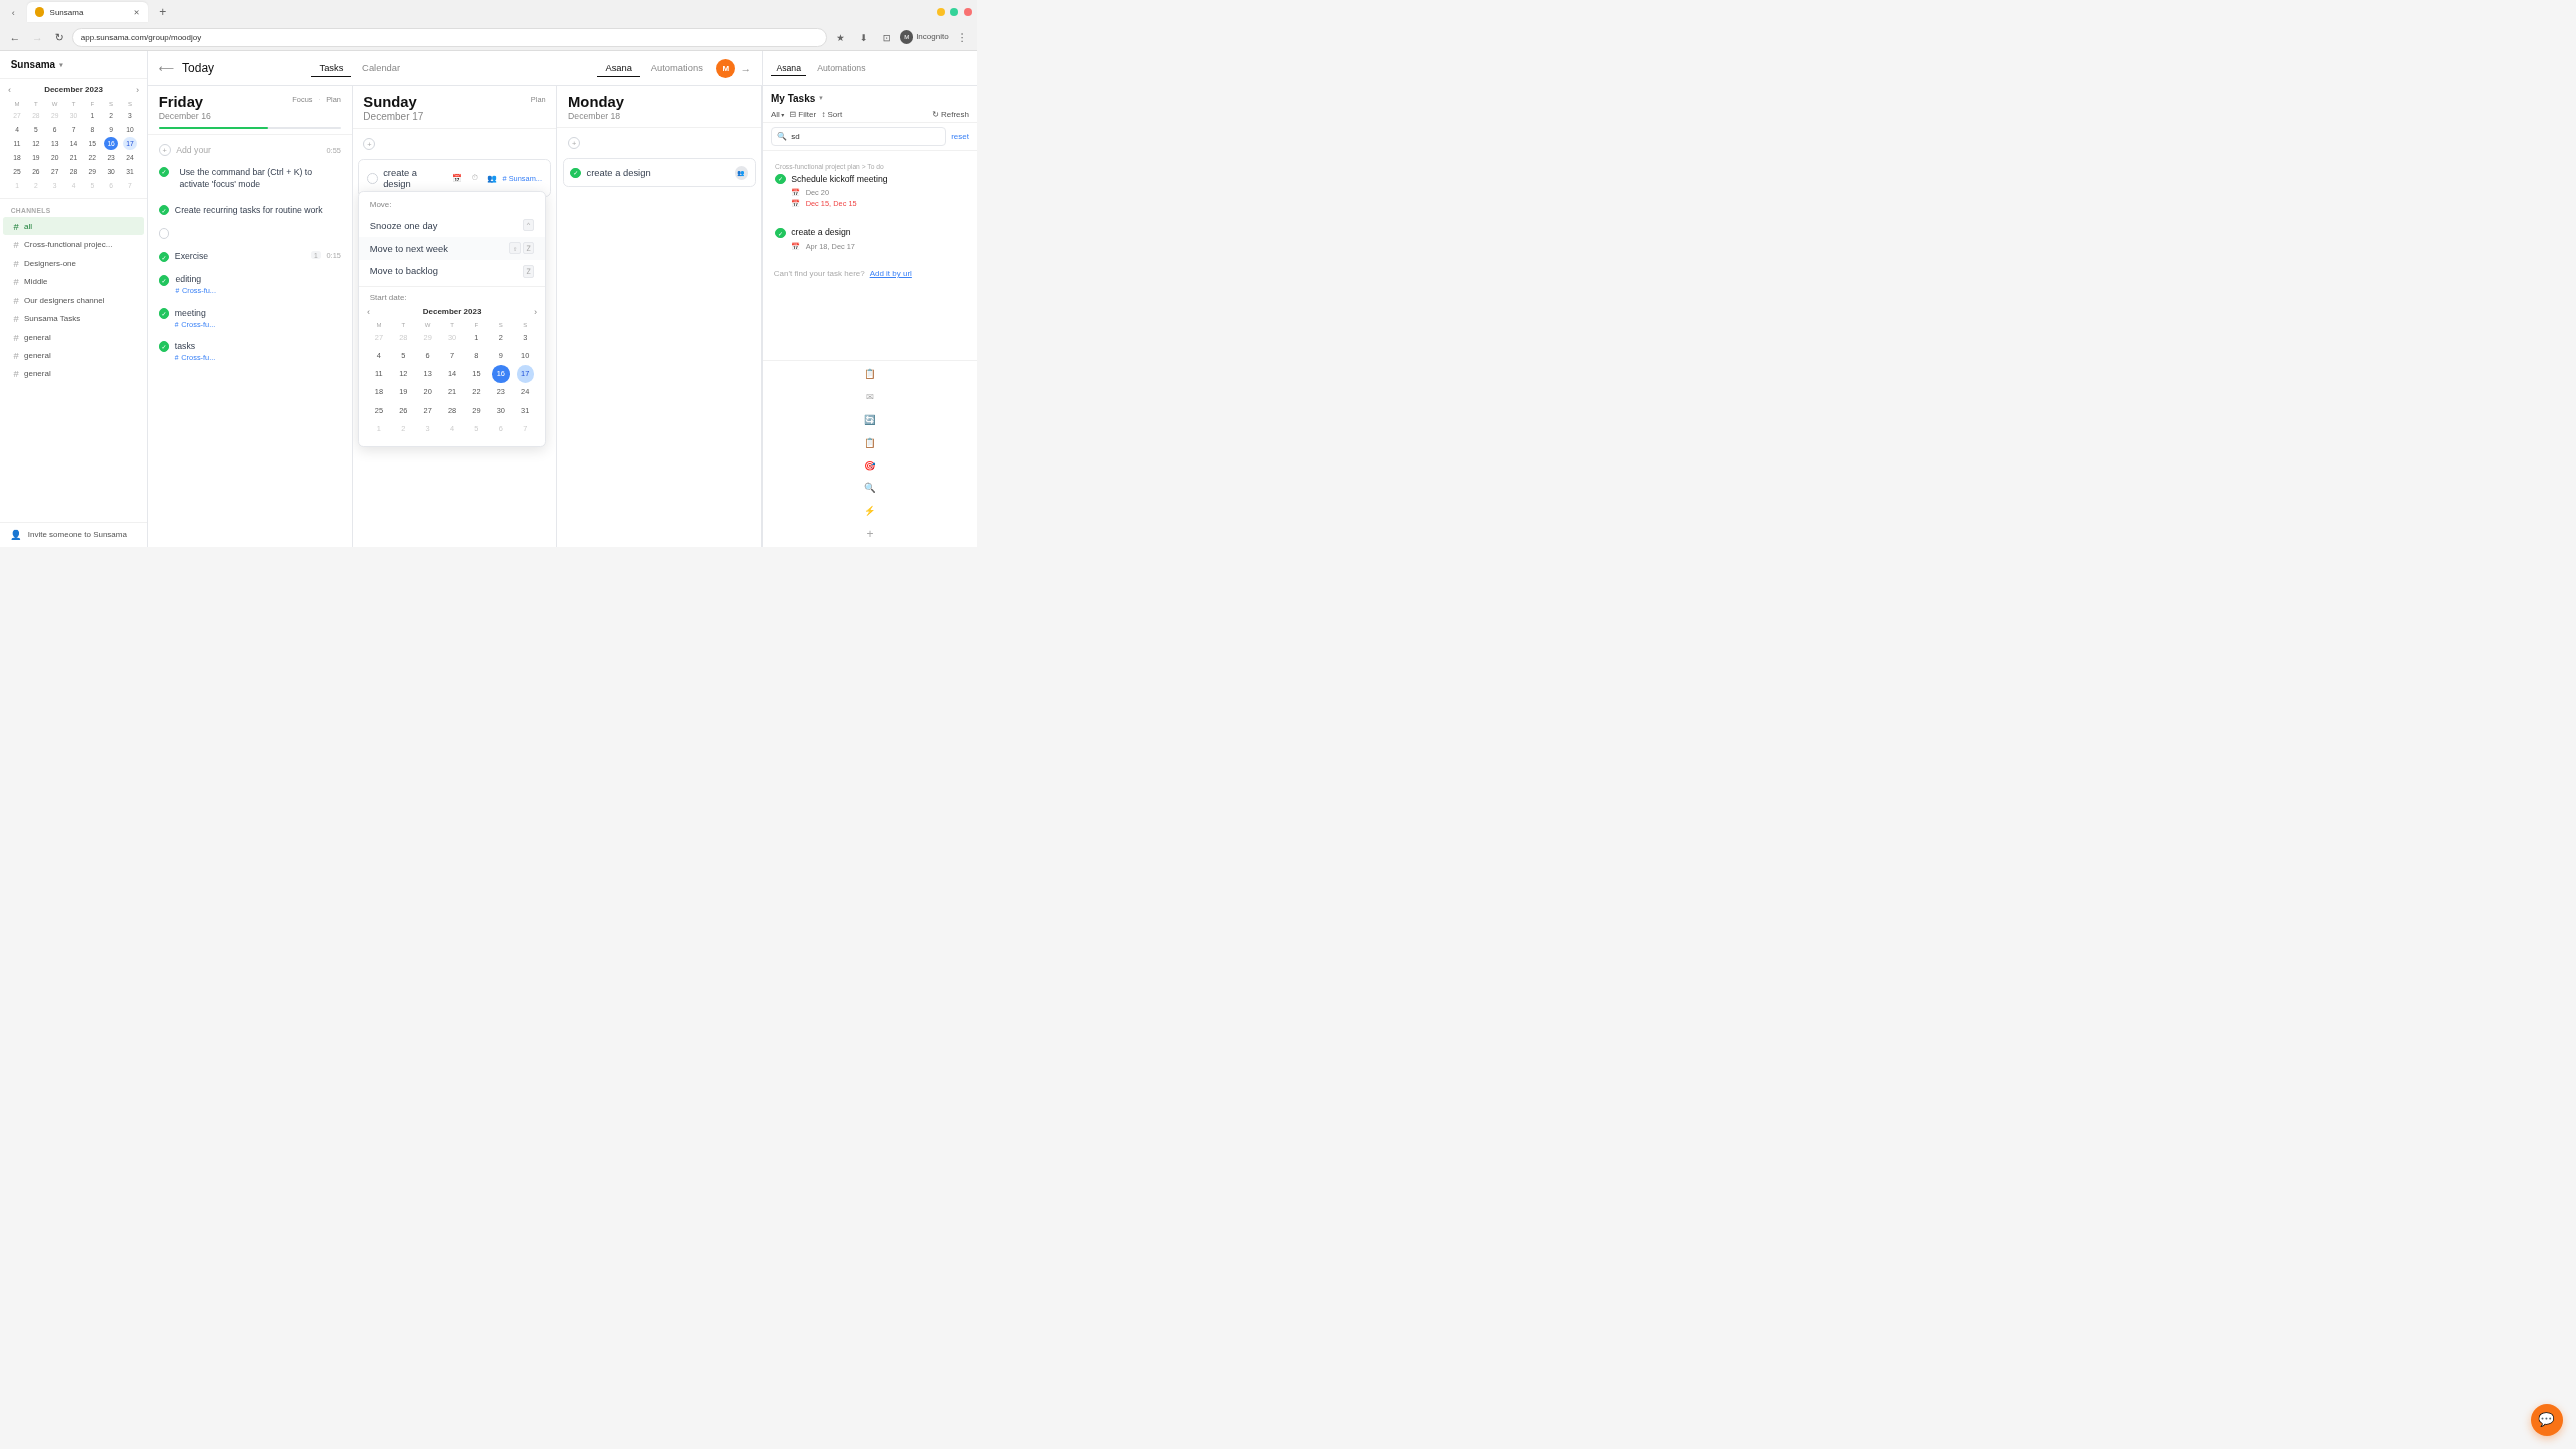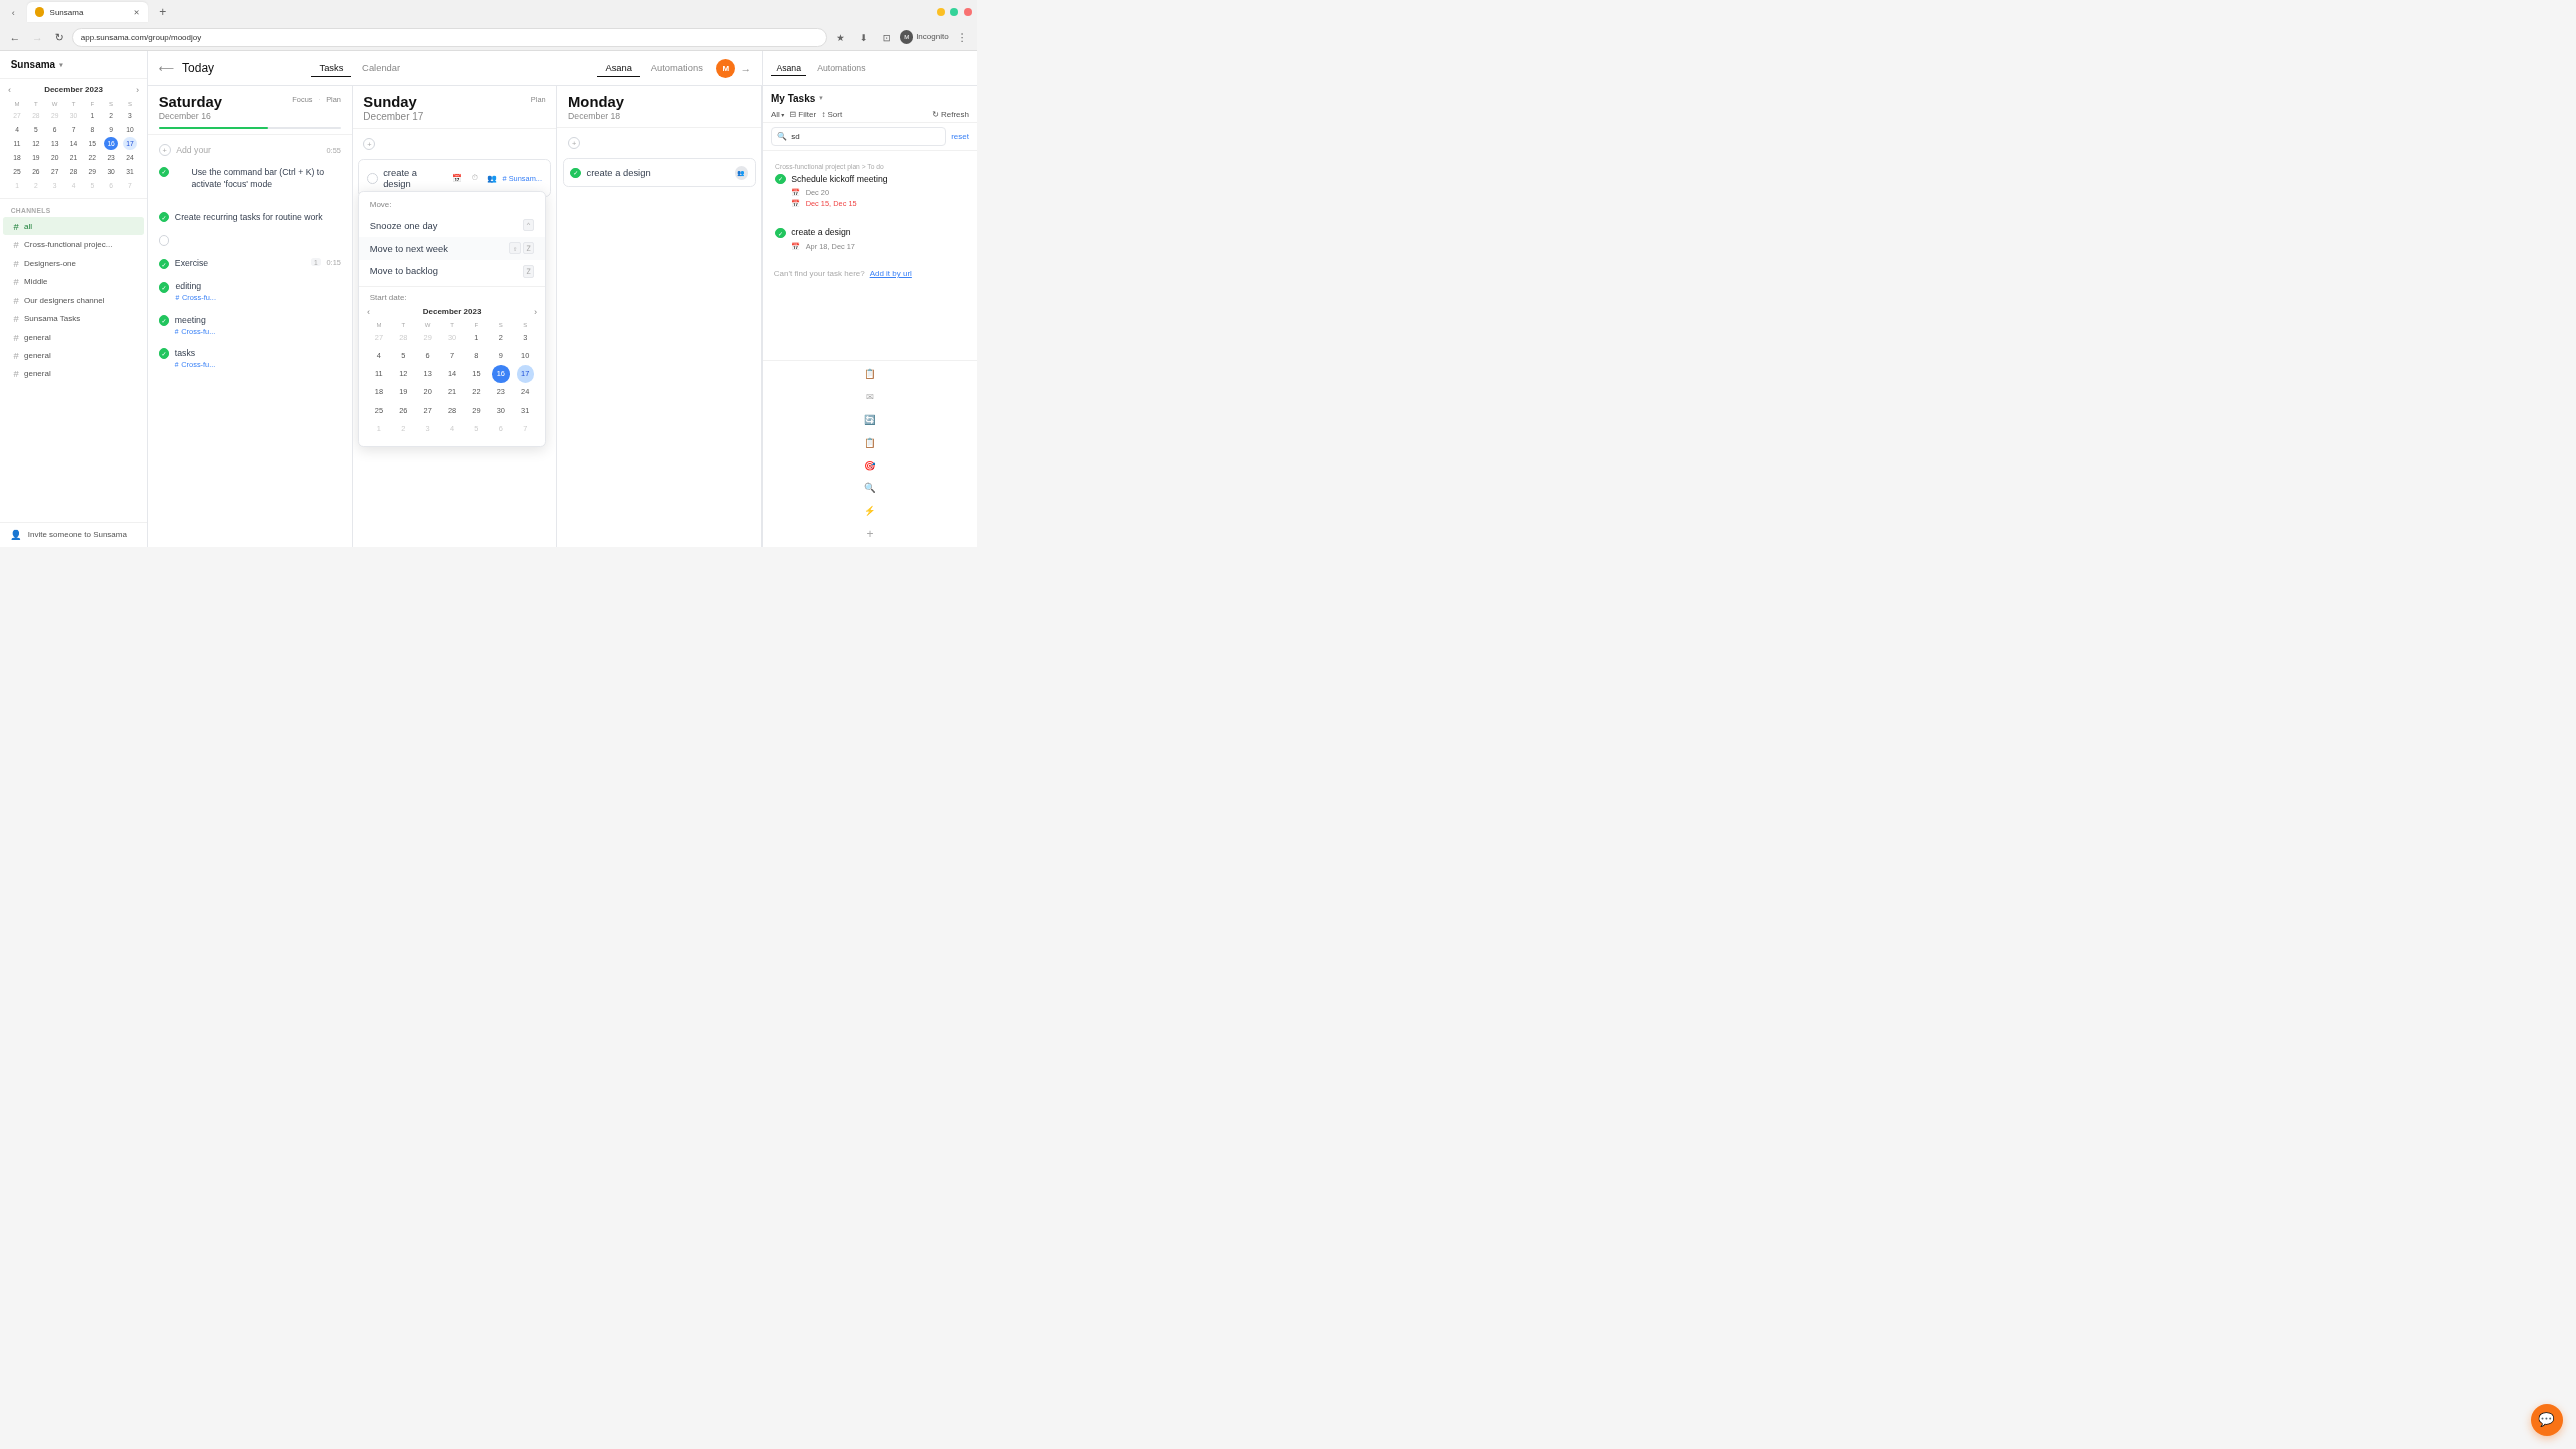--- a/index.html
+++ b/index.html
@@ -183,42 +183,42 @@
       <div style="width:19px;height:19px;border-radius:50%;background:#f97316;display:flex;align-items:center;justify-content:center;font-size:8px;color:white;font-weight:600;">M</div>
       <button style="background:none;border:none;color:#888;font-size:10.7px;cursor:pointer;">→</button>
     </div>
 
     <div style="flex:1;display:flex;overflow:hidden;">
 
       <div style="flex:1;border-right:0.7px solid #e5e7eb;display:flex;flex-direction:column;background:white;overflow:hidden;">
         <div style="padding:8px 10.7px 5.4px;border-bottom:0.7px solid #f0f0f0;">
           <div style="display:flex;align-items:flex-start;justify-content:space-between;">
             <div>
-              <div style="font-size:14.8px;font-weight:600;color:#111;">Saturday</div>
+              <div style="font-size:14.8px;font-weight:600;color:#111;">Friday</div>
               <div style="font-size:8.7px;color:#888;margin-top:1.3px;">December 16</div>
             </div>
             <div style="display:flex;gap:5.4px;align-items:center;">
               <span style="font-size:7.4px;color:#888;cursor:pointer;">Focus</span>
               <span style="color:#ddd;">·</span>
               <span style="font-size:7.4px;color:#888;cursor:pointer;">Plan</span>
             </div>
           </div>
           <div style="height:2px;background:#e5e7eb;border-radius:1.3px;width:100%;margin-top:5.4px;">
             <div style="height:100%;background:#22c55e;border-radius:1.3px;width:60%;"></div>
           </div>
         </div>
         <div style="padding:5.4px;overflow-y:auto;flex:1;">
 
           <div style="display:flex;align-items:center;gap:5.4px;padding:4px 5.4px;color:#aaa;font-size:8.7px;cursor:pointer;border-radius:4px;">
             <span style="width:12px;height:12px;border:1px solid #d1d5db;border-radius:50%;display:flex;align-items:center;justify-content:center;font-size:7.4px;color:#aaa;">+</span>
             <span>Add your</span>
             <span style="margin-left:auto;font-size:7.4px;color:#aaa;">0:55</span>
           </div>
 
-          <div style="display:flex;align-items:flex-start;gap:22px;padding:5.4px;border-radius:4px;margin-bottom:10px;cursor:pointer;justify-content:center;">
+          <div style="display:flex;align-items:flex-start;gap:10px;padding:5.4px;border-radius:4px;margin-bottom:3px;cursor:pointer;justify-content:center;">
             <div style="width:10.7px;height:10.7px;border:1px solid #22c55e;border-radius:50%;flex-shrink:0;margin-top:0.7px;display:flex;align-items:center;justify-content:center;background:#22c55e;color:white;font-size:6px;">✓</div>
             <div style="flex:1;">
               <div style="font-size:8.7px;color:#374151;line-height:1.4;">Use the command bar (Ctrl + K) to activate 'focus' mode</div>
             </div>
           </div>
 
           <div style="display:flex;align-items:flex-start;gap:5.4px;padding:5.4px;border-radius:4px;margin-bottom:1.3px;cursor:pointer;">
             <div style="width:10.7px;height:10.7px;border:1px solid #22c55e;border-radius:50%;flex-shrink:0;margin-top:0.7px;display:flex;align-items:center;justify-content:center;background:#22c55e;color:white;font-size:6px;">✓</div>
             <div style="flex:1;">
               <div style="font-size:8.7px;color:#374151;line-height:1.4;">Create recurring tasks for routine work</div>

